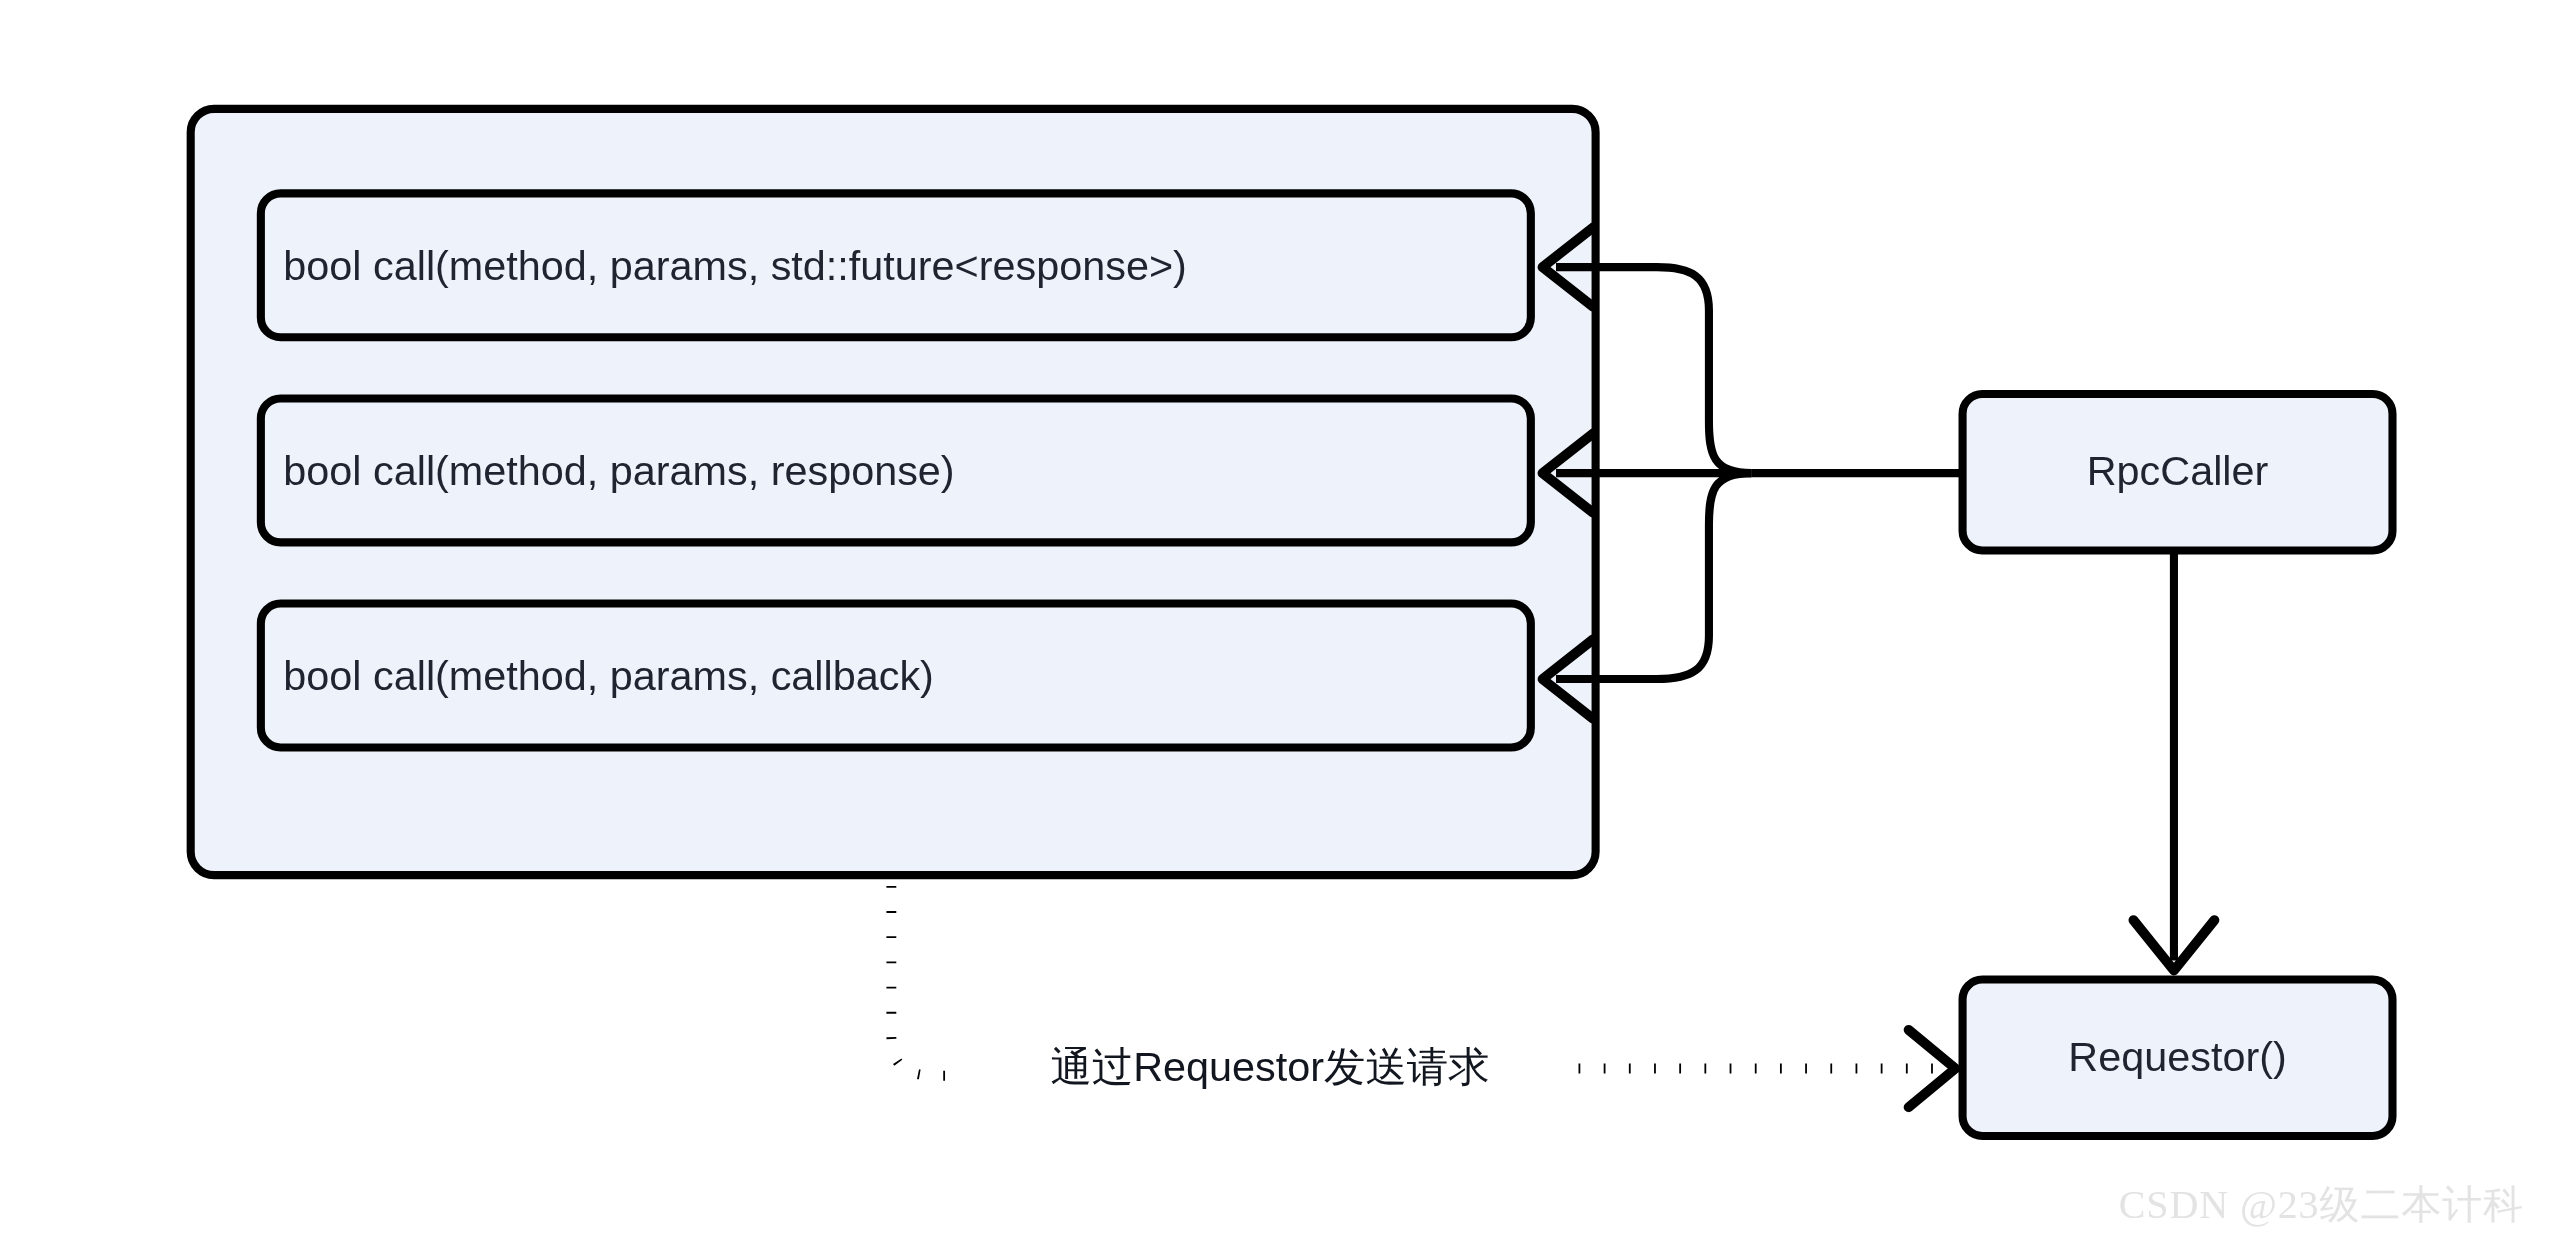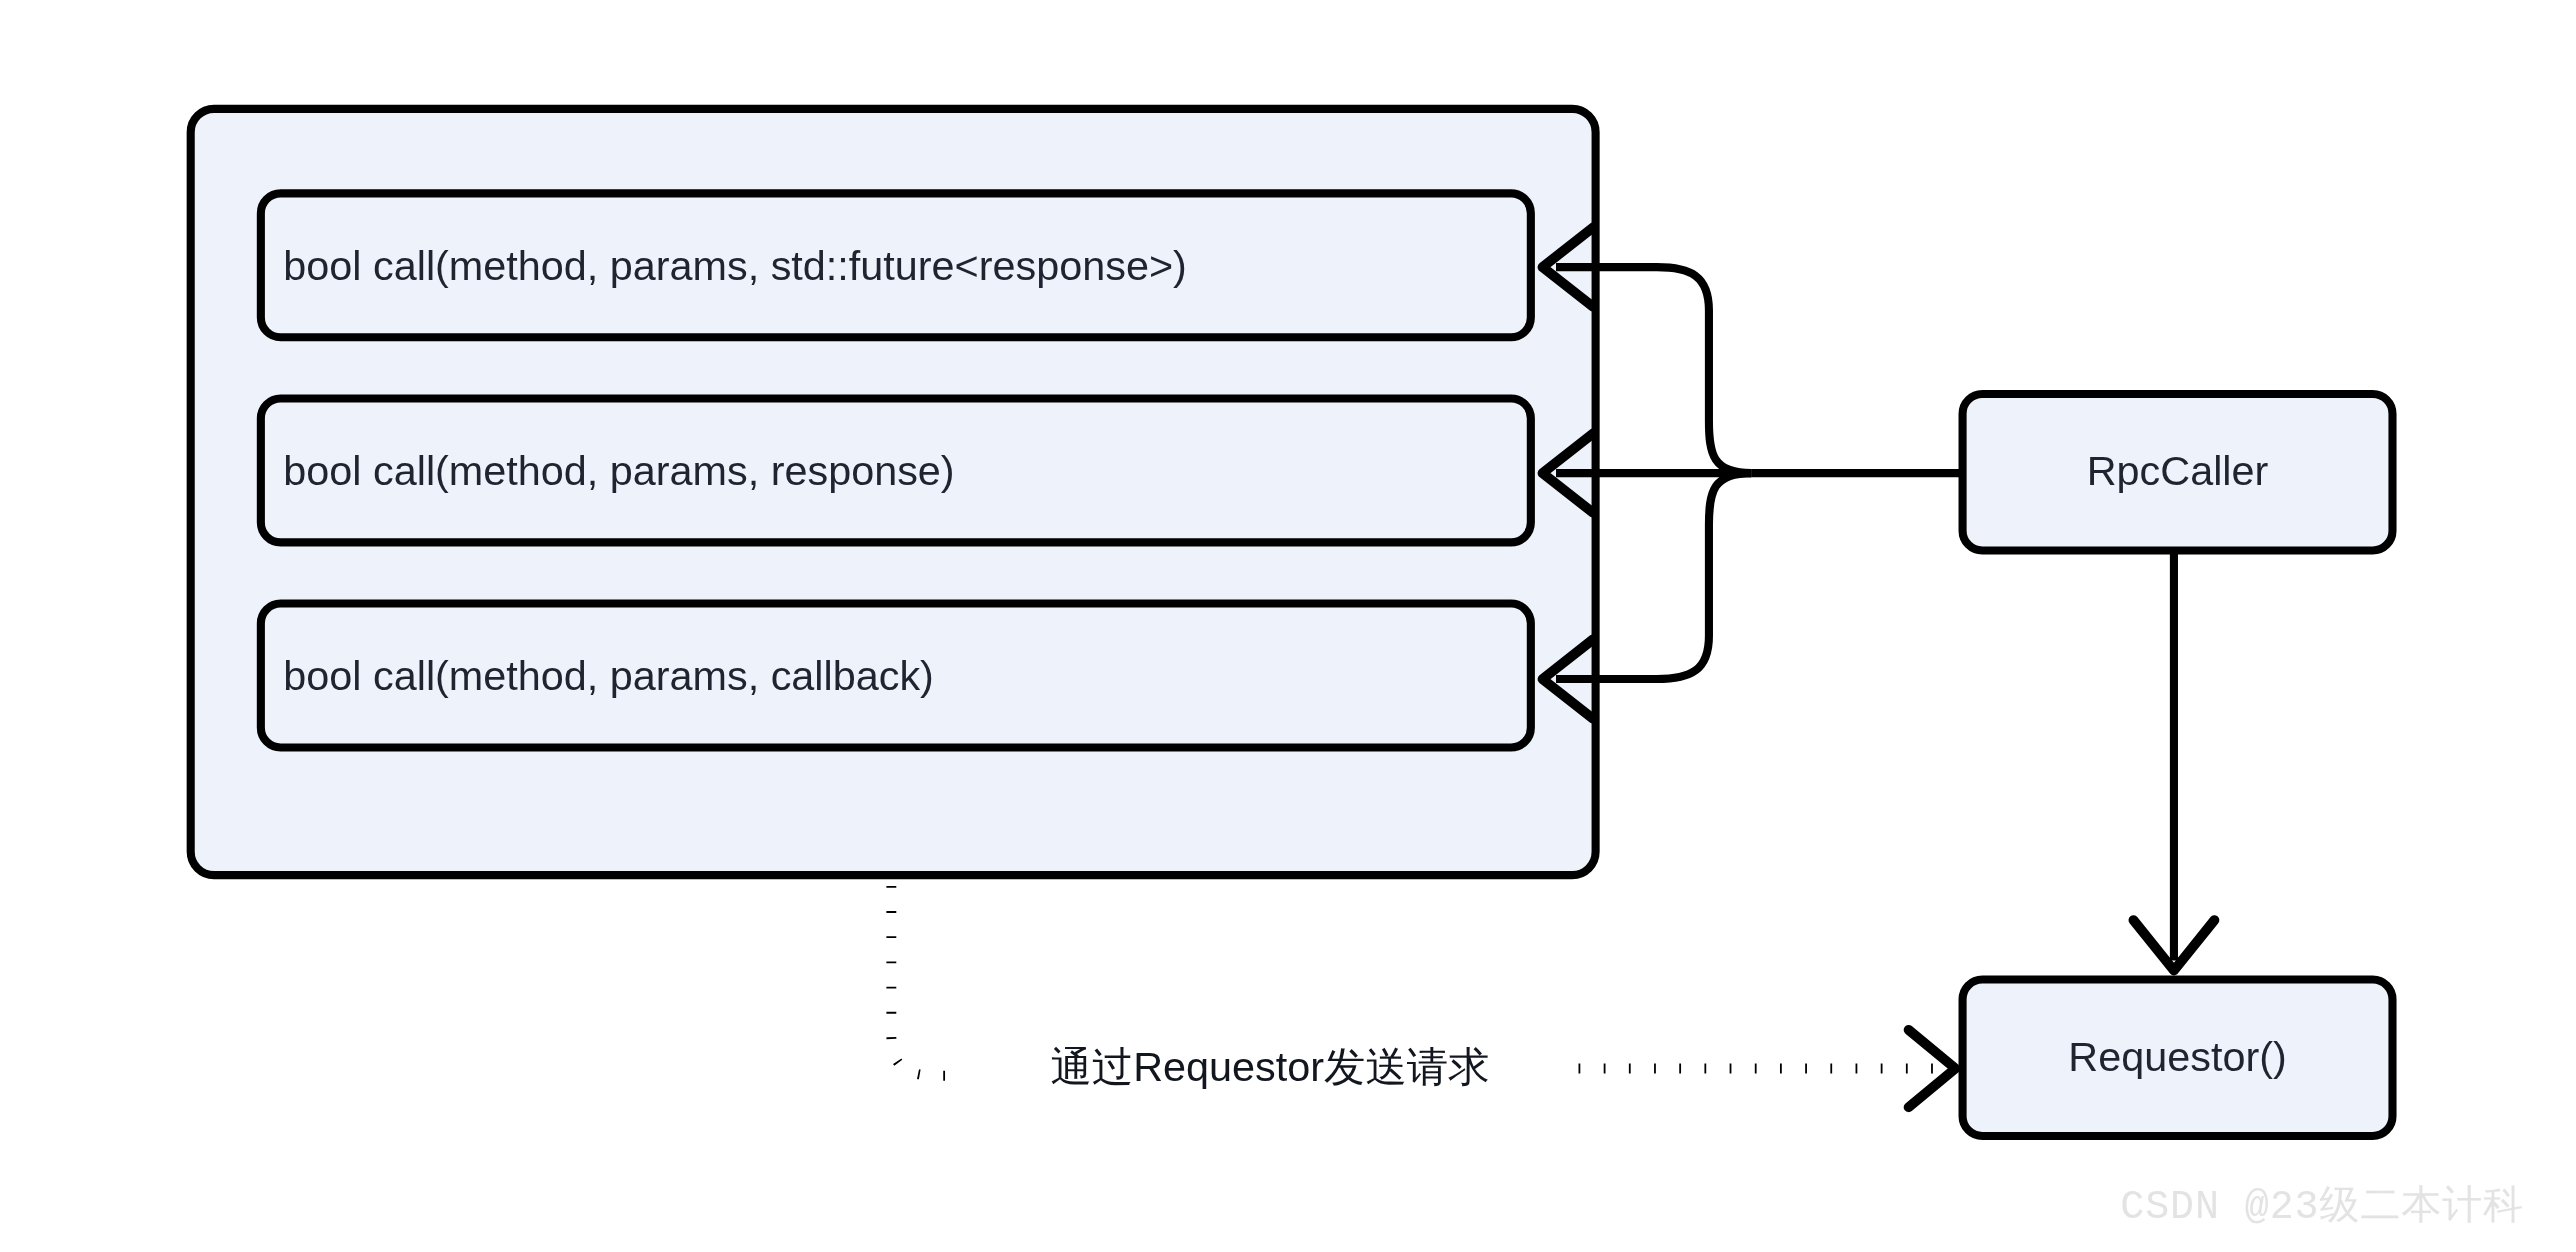--- a/index.html
+++ b/index.html
@@ -73,21 +73,21 @@
     font-family: "Liberation Sans", "DejaVu Sans", sans-serif;
     fill: #12161f;
     font-size: 46px;
     text-anchor: middle;
     dominant-baseline: middle;
   }
   .watermark-text {
     position: absolute;
     right: 52px;
     bottom: 20px;
-    font-family: Liberation Mono, monospace;
+    font-family: Liberation Serif, serif;
     font-size: 40px;
     color: #e3e3e3;
     letter-spacing: 0.9px;
     white-space: nowrap;
     user-select: none;
   }
 </style>
 </head>
 <body>
 

